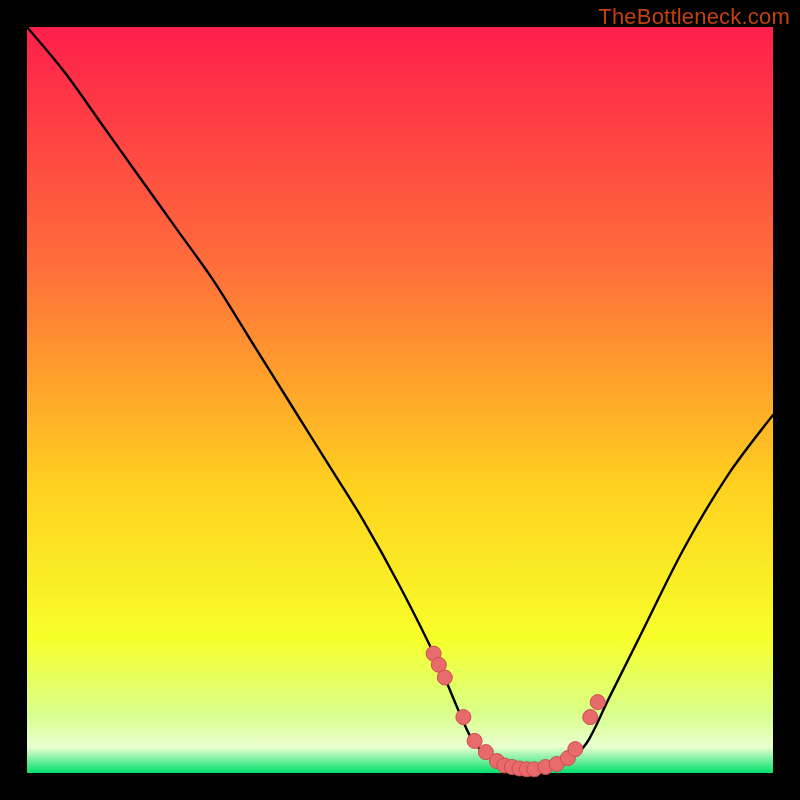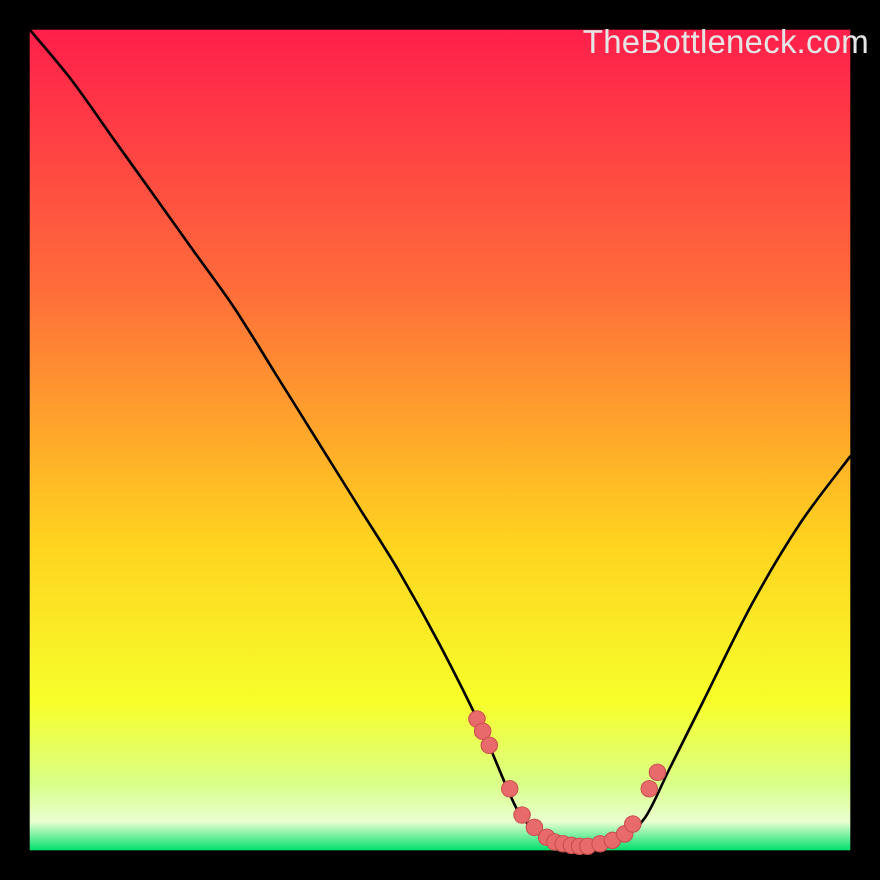--- a/index.html
+++ b/index.html
@@ -16,24 +16,24 @@
     left: 0;
     top: 0;
     width: 800px;
     height: 800px;
   }
   svg {
     display: block;
   }
   .watermark {
     position: absolute;
-    top: 22px;
+    top: 4px;
     right: 10px;
-    color: #e5e5e5;
-    font-size: 30px;
+    color: #c2410c;
+    font-size: 22px;
     font-weight: 500;
     letter-spacing: 0.2px;
     user-select: none;
   }
 </style>
 </head>
 <body>
 
 <div class="canvas-wrap">
   <svg id="svg" width="800" height="800" viewBox="0 0 800 800">

